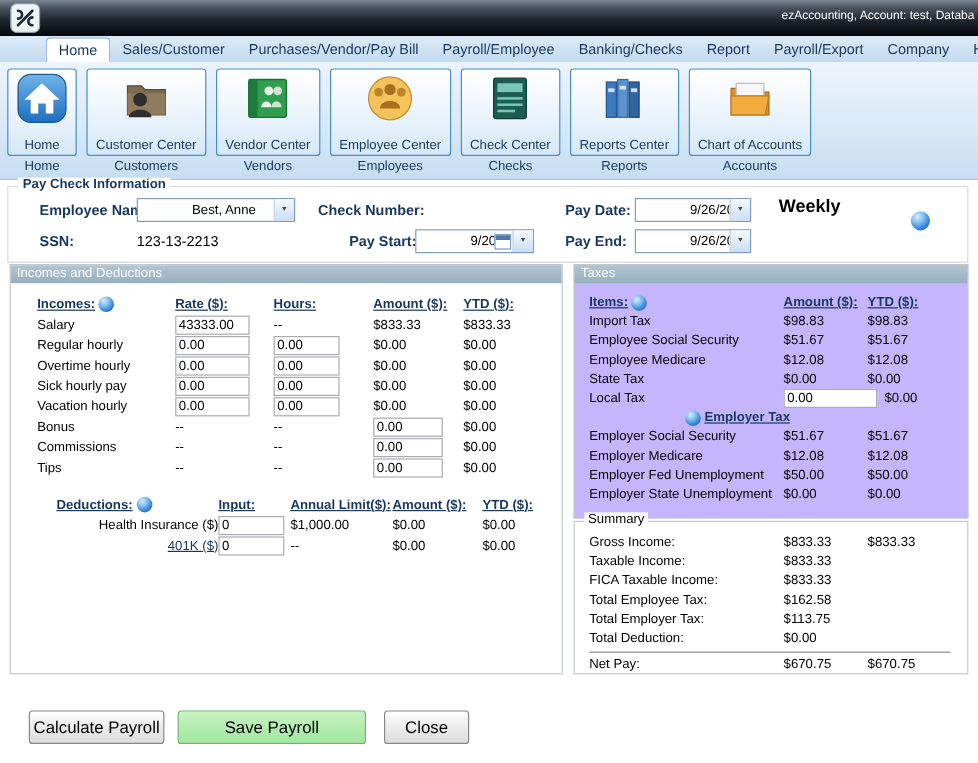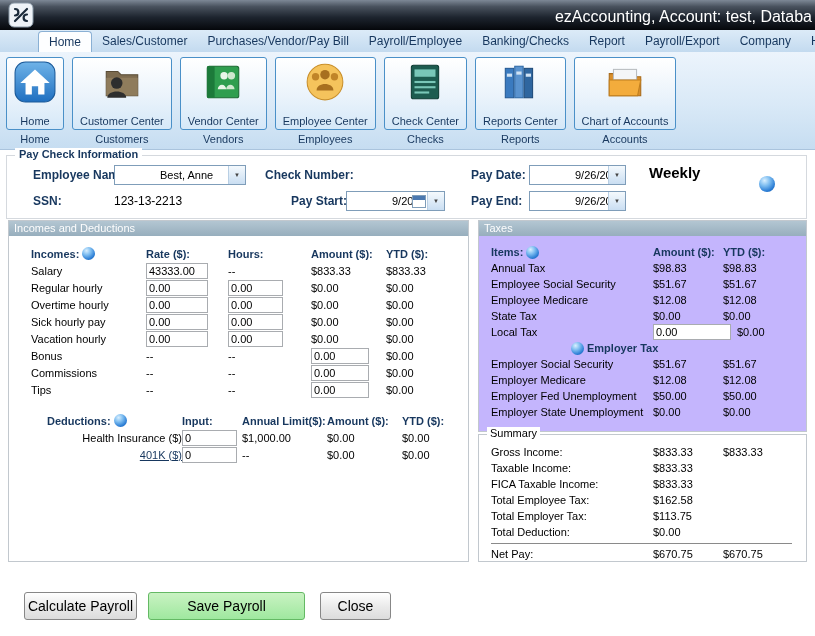--- a/index.html
+++ b/index.html
@@ -6,21 +6,21 @@
   html,body { width:815px; height:636px; }
   body { font-family:"Liberation Sans",sans-serif; font-size:11px; color:#000;
          background:#fff; position:relative; overflow:hidden; }
   button { font:inherit; }
 
   
   .titlebar { position:absolute; left:0; top:0; width:815px; height:30px;
     background:linear-gradient(180deg,#7d8896 0%,#49525e 22%,#1d242e 58%,#05070b 100%);
     display:flex; align-items:center; }
   .title-icon { margin-left:8px; width:26px; height:26px; }
-  .title-text { position:absolute; right:3px; top:8px; color:#fff; font-size:16px; white-space:nowrap; }
+  .title-text { position:absolute; right:3px; top:8px; color:#fff; font-size:10px; white-space:nowrap; }
 
   
   .tabbar { position:absolute; left:0; top:30px; width:815px; height:22px;
     background:linear-gradient(180deg,#dcebf8,#c3daef);
     display:flex; align-items:flex-end; padding-left:38px; }
   .tab { padding:0 10px; line-height:21px; color:#17375E; font-size:12px; cursor:pointer; white-space:nowrap; }
   .tab.active { background:#fdfeff; border:1px solid #8ab0d4; border-bottom:none;
     border-radius:4px 4px 0 0; line-height:20px; }
 
   
@@ -72,21 +72,21 @@
     border:1px solid #c2c8ce; background:#fff; }
   .tax-panel { position:absolute; left:478px; top:70px; width:329px; height:212px;
     border:1px solid #c2c8ce; background:#c4b5fd; }
   .summary { position:absolute; left:478px; top:284px; width:329px; height:128px;
     border:1px solid #c2c8ce; background:#fff; padding-top:9px; }
   .summary-legend { position:absolute; left:8px; top:-8px; background:#fff; padding:0 3px; font-size:11px; }
 
   .grid-pad { padding-top:9px; }
   .row { display:flex; align-items:center; height:17px; font-size:11px; }
   .row16 { height:16px; }
-  .colhdr { color:#17375E; font-weight:bold; white-space:nowrap; }
+  .colhdr { color:#17375E; font-weight:bold; text-decoration:underline; white-space:nowrap; }
   .spacer { height:14px; }
   .link-label { color:#17375E; text-decoration:underline; }
 
   
   .col-inc-label { width:115px; margin-left:22px; white-space:nowrap; }
   .col-inc-rate  { width:82px; }
   .col-inc-hours { width:83px; }
   .col-inc-amount{ width:75px; }
   .col-inc-ytd   { flex:1; }
   .col-ded-label { width:135px; margin-left:38px; white-space:nowrap;text-align:right; }
@@ -395,21 +395,21 @@
       <div class="row row16">
         <div class="col-tax-label hdr-flex">
           <span class="colhdr">Items:</span>
           <span class="globe"></span>
         </div>
         <div class="col-tax-amount colhdr">Amount ($):</div>
         <div class="col-tax-ytd colhdr">YTD ($):</div>
       </div>
 
       <div class="row row16">
-        <div class="col-tax-label">Annual Tax</div>
+        <div class="col-tax-label">Import Tax</div>
         <div class="col-tax-amount">$98.83</div>
         <div class="col-tax-ytd">$98.83</div>
       </div>
       <div class="row row16">
         <div class="col-tax-label">Employee Social Security</div>
         <div class="col-tax-amount">$51.67</div>
         <div class="col-tax-ytd">$51.67</div>
       </div>
       <div class="row row16">
         <div class="col-tax-label">Employee Medicare</div>

